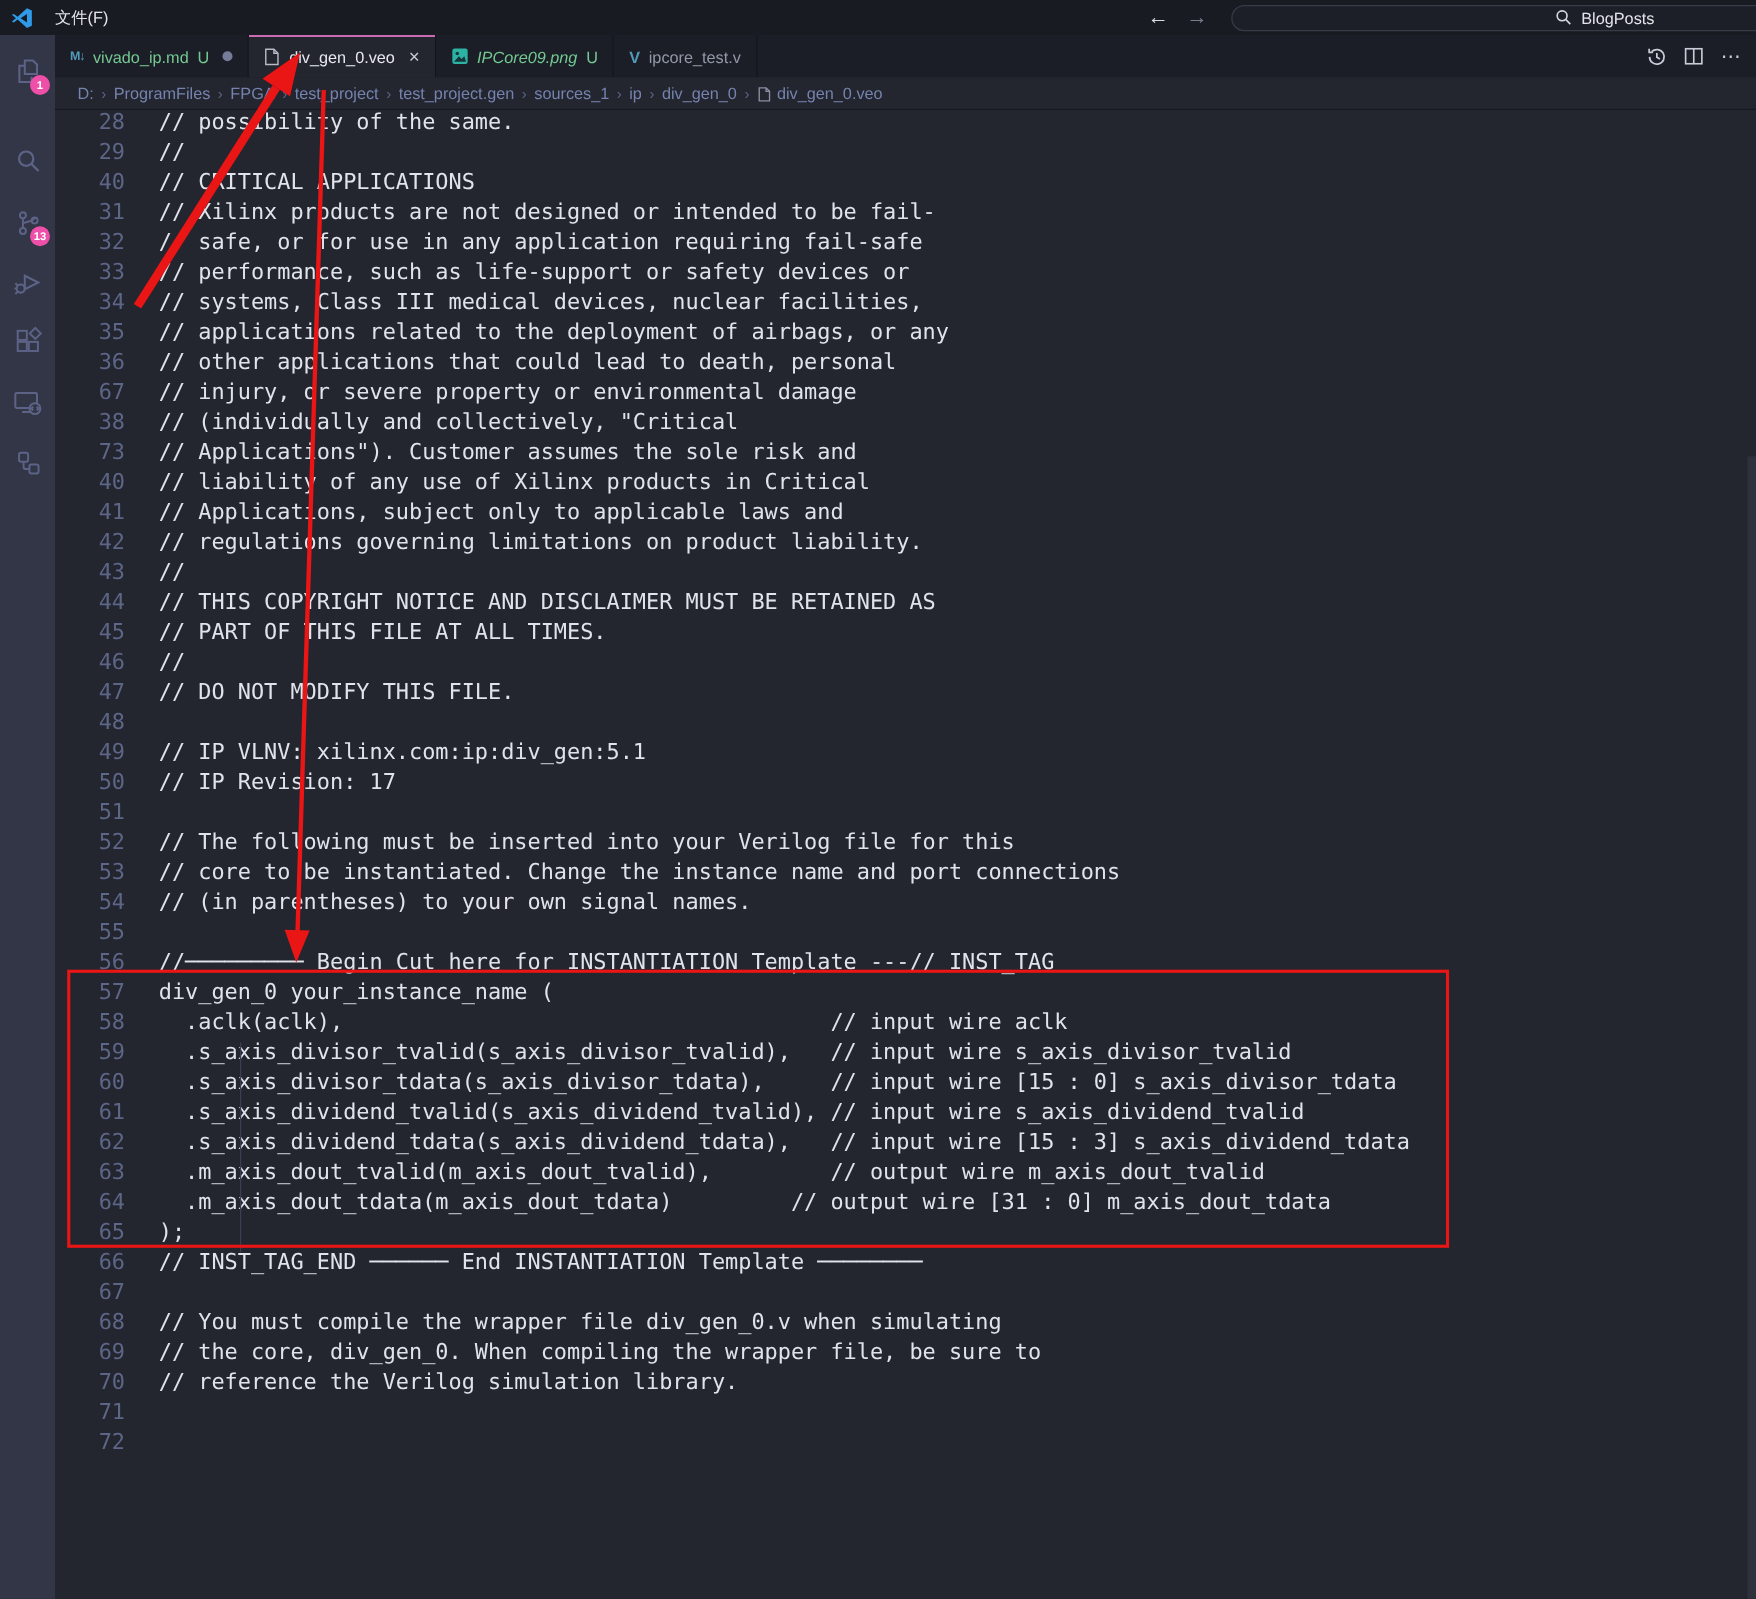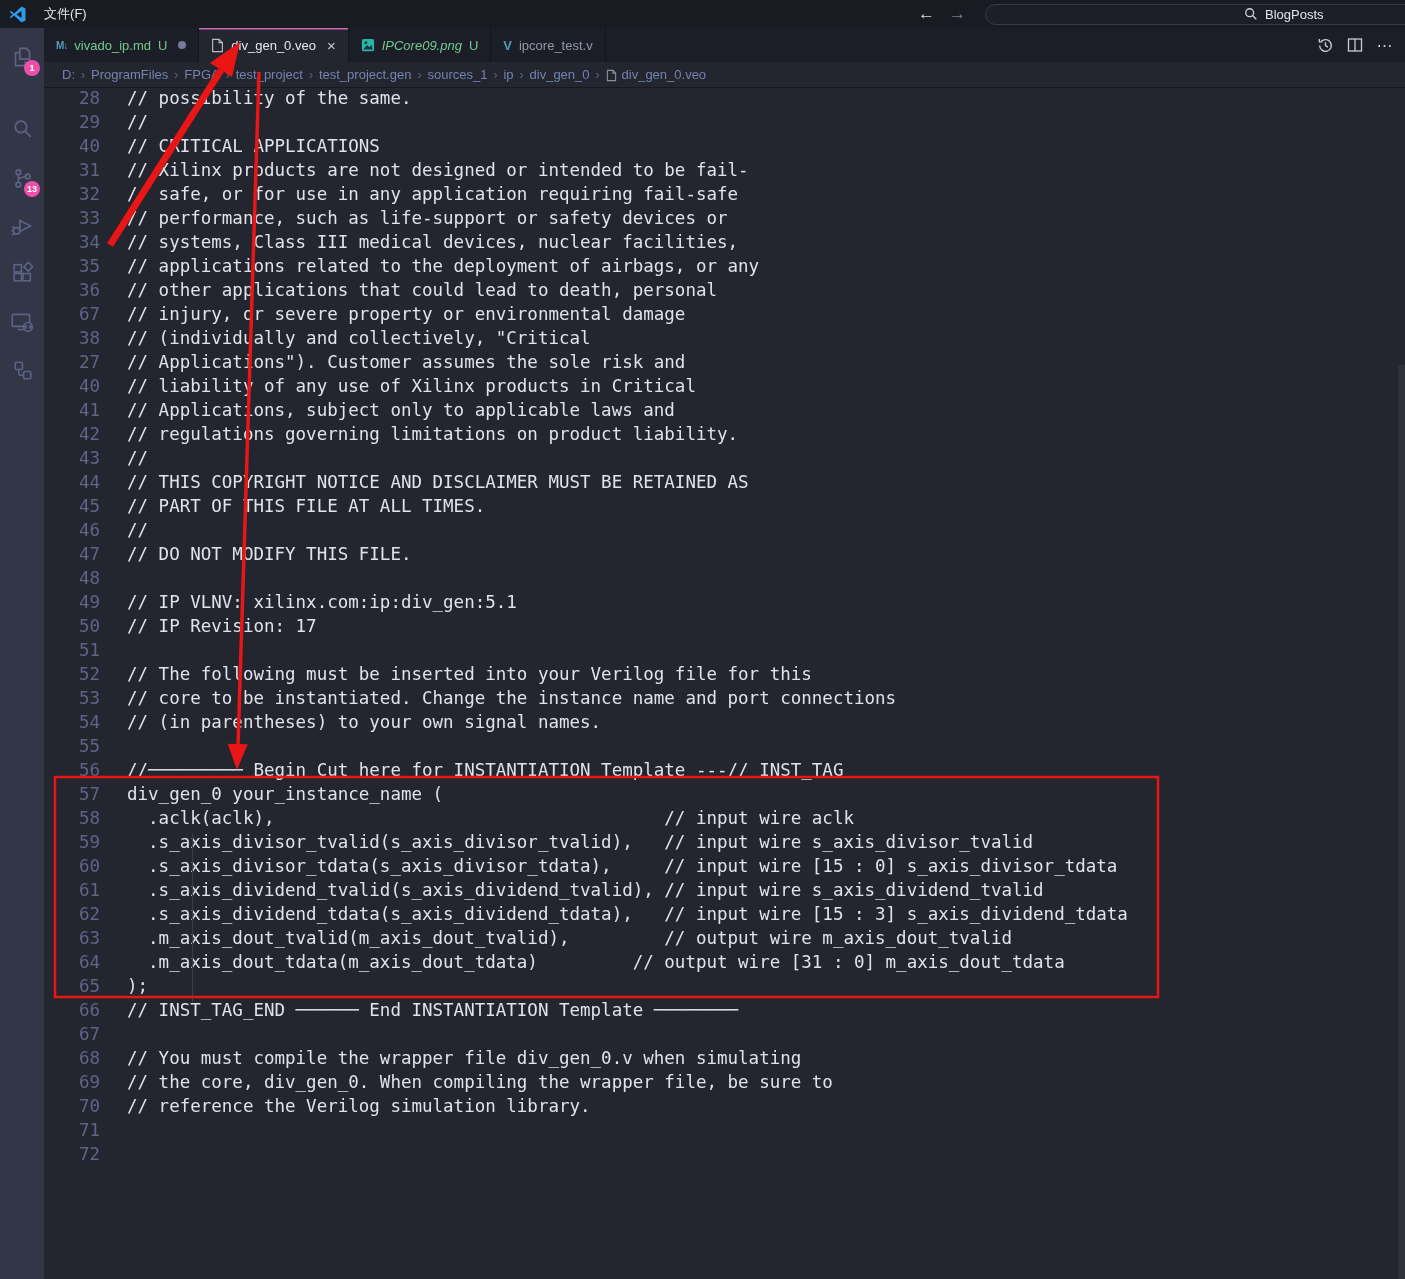--- a/index.html
+++ b/index.html
@@ -243,21 +243,21 @@
         <div class="code-line"><span class="gutter">29</span><span class="ctext">//</span></div>
         <div class="code-line"><span class="gutter">40</span><span class="ctext">// CRITICAL APPLICATIONS</span></div>
         <div class="code-line"><span class="gutter">31</span><span class="ctext">// Xilinx products are not designed or intended to be fail-</span></div>
         <div class="code-line"><span class="gutter">32</span><span class="ctext">// safe, or for use in any application requiring fail-safe</span></div>
         <div class="code-line"><span class="gutter">33</span><span class="ctext">// performance, such as life-support or safety devices or</span></div>
         <div class="code-line"><span class="gutter">34</span><span class="ctext">// systems, Class III medical devices, nuclear facilities,</span></div>
         <div class="code-line"><span class="gutter">35</span><span class="ctext">// applications related to the deployment of airbags, or any</span></div>
         <div class="code-line"><span class="gutter">36</span><span class="ctext">// other applications that could lead to death, personal</span></div>
         <div class="code-line"><span class="gutter">67</span><span class="ctext">// injury, or severe property or environmental damage</span></div>
         <div class="code-line"><span class="gutter">38</span><span class="ctext">// (individually and collectively, "Critical</span></div>
-        <div class="code-line"><span class="gutter">27</span><span class="ctext">// Applications"). Customer assumes the sole risk and</span></div>
+        <div class="code-line"><span class="gutter">73</span><span class="ctext">// Applications"). Customer assumes the sole risk and</span></div>
         <div class="code-line"><span class="gutter">40</span><span class="ctext">// liability of any use of Xilinx products in Critical</span></div>
         <div class="code-line"><span class="gutter">41</span><span class="ctext">// Applications, subject only to applicable laws and</span></div>
         <div class="code-line"><span class="gutter">42</span><span class="ctext">// regulations governing limitations on product liability.</span></div>
         <div class="code-line"><span class="gutter">43</span><span class="ctext">//</span></div>
         <div class="code-line"><span class="gutter">44</span><span class="ctext">// THIS COPYRIGHT NOTICE AND DISCLAIMER MUST BE RETAINED AS</span></div>
         <div class="code-line"><span class="gutter">45</span><span class="ctext">// PART OF THIS FILE AT ALL TIMES.</span></div>
         <div class="code-line"><span class="gutter">46</span><span class="ctext">//</span></div>
         <div class="code-line"><span class="gutter">47</span><span class="ctext">// DO NOT MODIFY THIS FILE.</span></div>
         <div class="code-line"><span class="gutter">48</span><span class="ctext"></span></div>
         <div class="code-line"><span class="gutter">49</span><span class="ctext">// IP VLNV: xilinx.com:ip:div_gen:5.1</span></div>

